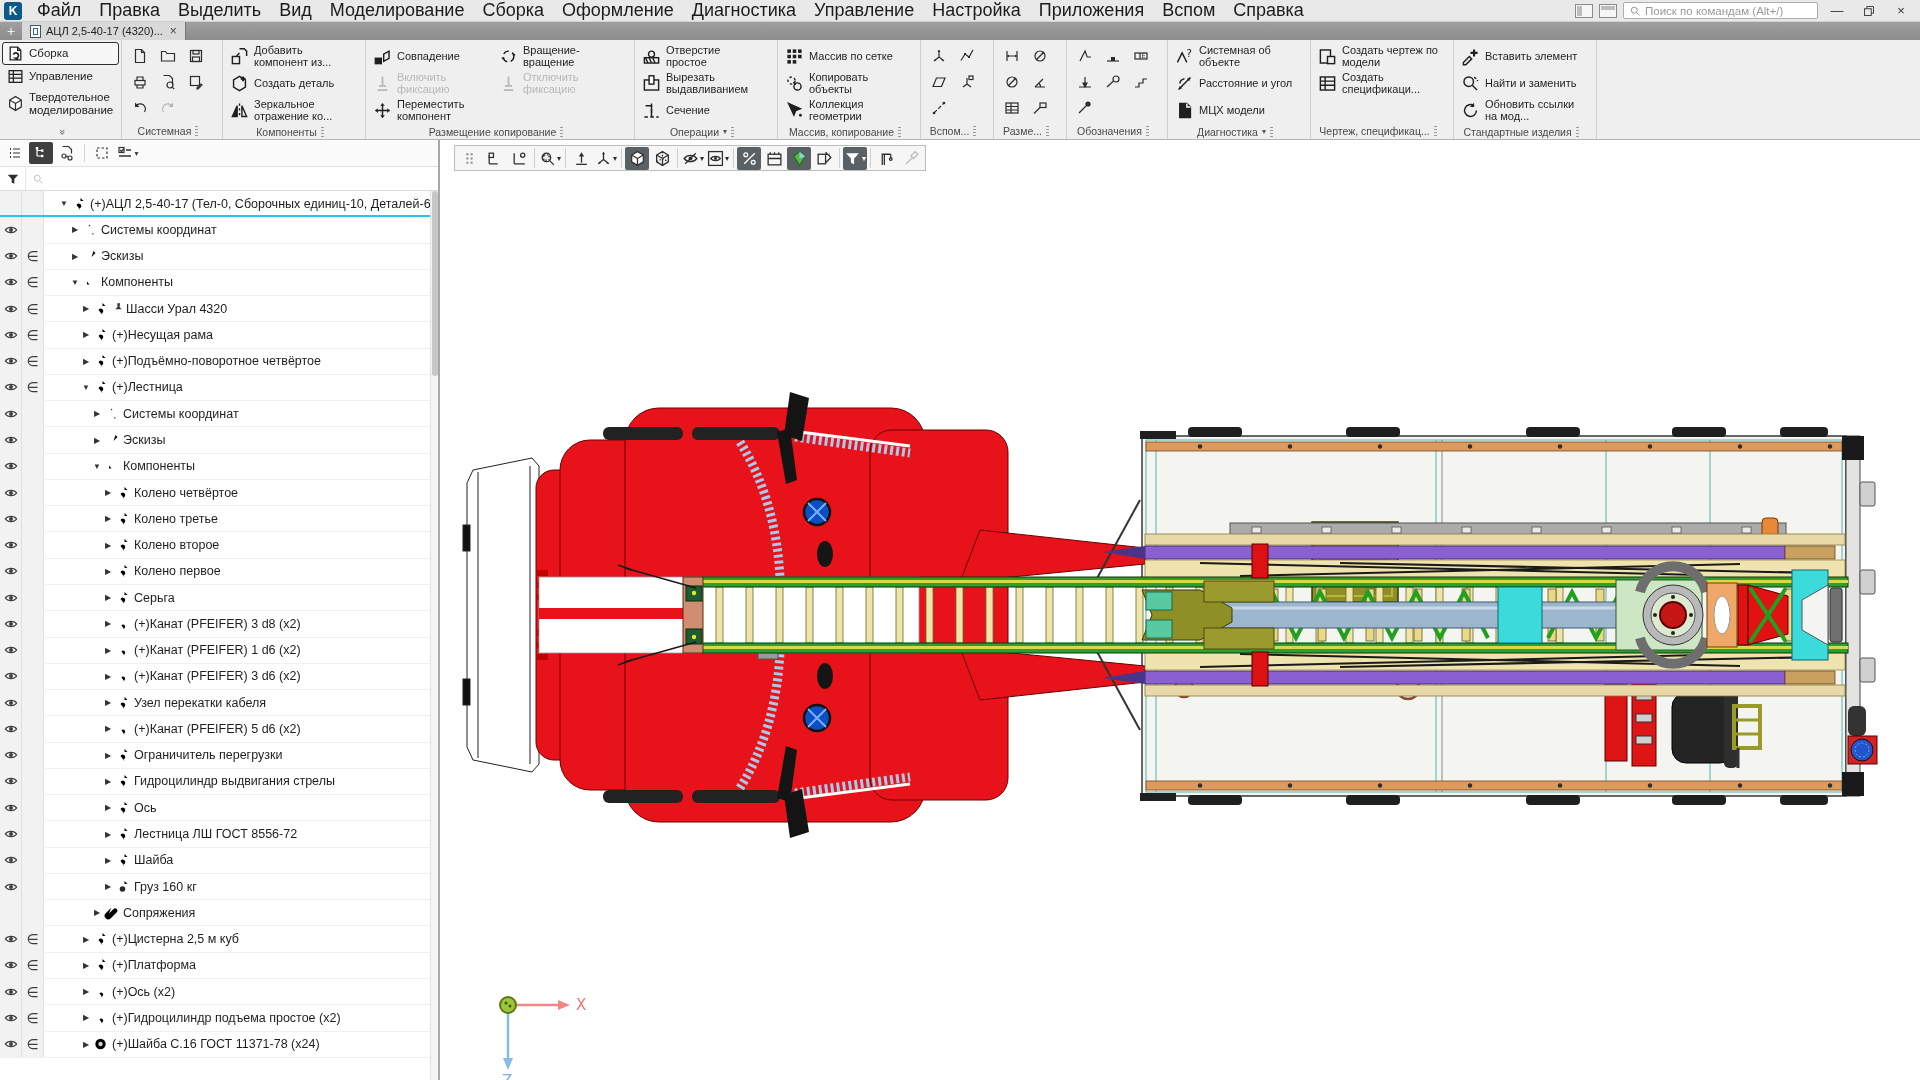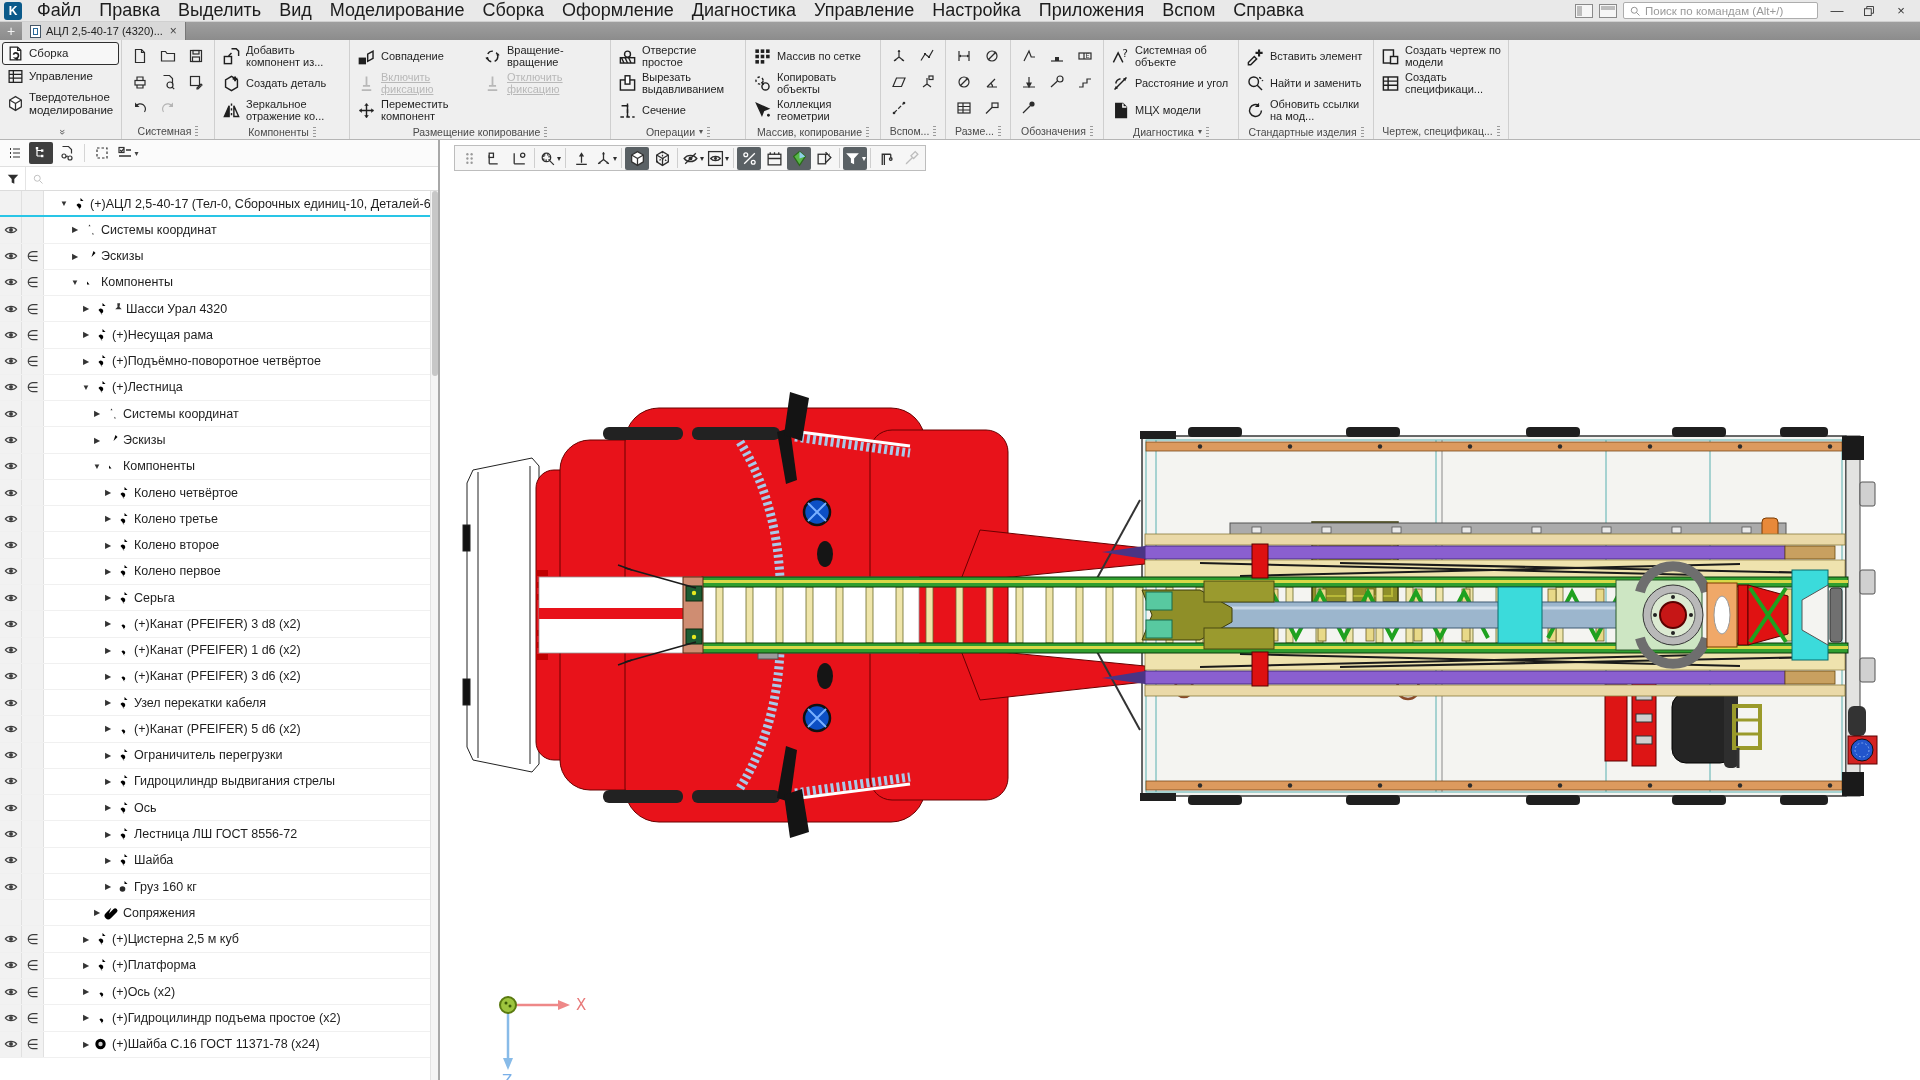--- a/index.html
+++ b/index.html
@@ -33,32 +33,32 @@
   .tab-close { color:#444; font-size:12px; margin-left:2px; }
 
   
   .ribbon { height:100px; background:#efefef; border-bottom:1px solid #b5b5b5; display:flex; }
   .modes { width:122px; border-right:1px solid #cfcfcf; display:flex; flex-direction:column; padding:2px 2px 0 2px; }
   .mode { display:flex; align-items:center; gap:5px; padding:2px 4px; font-size:11.5px; line-height:1.1; border:1.5px solid transparent; border-radius:3px; }
   .mode.active { border-color:#2f2f2f; background:#f7f7f7; }
   .mode .i { width:17px; height:17px; }
   .modes-collapse { margin-top:auto; text-align:center; color:#666; font-size:10px; height:14px; }
   .rgroups { display:flex; flex:1; }
-  .rgroup { border-right:1px solid #cfcfcf; display:flex; flex-direction:column; padding:3px 4px 0 4px; }
+  .rgroup { border-right:1px solid #cfcfcf; display:flex; flex-direction:column; padding:3px 12px 0 4px; }
   .rgroup-body { flex:1; display:flex; align-items:flex-start; }
   .rgroup-footer { height:17px; display:flex; align-items:center; justify-content:center; gap:4px; font-size:10.5px; color:#4a4a4a; }
   .ghandle { width:3px; height:10px; background-image:repeating-linear-gradient(to bottom,#9a9a9a 0 1px,transparent 1px 3px); }
   .gdrop { font-size:8px; color:#555; }
   .icon-grid { display:grid; grid-auto-rows:26px; align-items:center; justify-items:center; }
   .icon-btn { width:26px; height:24px; display:flex; align-items:center; justify-content:center; border-radius:2px; color:#2c2c2c; }
   .icon-btn.disabled { color:#b5b5b5; }
   .bigcol { display:flex; flex-direction:column; }
   .big-btn { display:flex; align-items:center; gap:5px; height:27px; padding:0 3px; font-size:11px; line-height:1.05; color:#1f1f1f; border-radius:2px; }
   .big-btn .i { width:19px; height:19px; }
-  .big-btn.disabled { color:#b8b8b8;text-decoration:underline; }
+  .big-btn.disabled { color:#b8b8b8; }
   .big2 { display:grid; grid-template-rows:repeat(3,27px); grid-auto-flow:column; }
 
   
   .main { position:relative; height:940px; display:flex; }
   .tree-panel { width:440px; background:#fff; border-right:2px solid #a8a8a8; display:flex; flex-direction:column; }
   .tree-header { height:22px; background:#e9e9e9; display:flex; align-items:center; padding-left:6px; font-size:12px; color:#222; border-bottom:1px solid #cfcfcf; }
   .tree-gear { margin-left:auto; width:20px; height:20px; border:1px solid #9a9a9a; background:#f2f2f2; display:flex; align-items:center; justify-content:center; color:#444; }
   .tree-toolbar { height:27px; display:flex; align-items:center; gap:2px; padding-left:3px; border-bottom:1px solid #e0e0e0; background:#fbfbfb; }
   .tt-btn { width:24px; height:22px; display:flex; align-items:center; justify-content:center; color:#333; border-radius:2px; }
   .tt-btn.active { background:#3f3f3f; color:#fff; }
@@ -548,68 +548,68 @@
           <span>Диагностика</span>
           <span class="gdrop">▾</span>
           <span class="ghandle"></span>
         </div>
       </div>
       <div class="rgroup">
         <div class="rgroup-body">
           <div class="bigcol">
             <div class="big-btn">
               <svg class="i " viewBox="0 0 16 16">
-                <path d="M2 13l5-5 2 2-5 5H2z"></path>
-                <path d="M11 2v6M8 5h6" stroke-width="1.8"></path>
-              </svg>
-              <span style="max-width:96px">Вставить элемент</span>
-            </div>
-            <div class="big-btn">
-              <svg class="i " viewBox="0 0 16 16">
-                <circle cx="6.5" cy="6.5" r="4"></circle>
-                <path d="M9.5 9.5l4 4"></path>
-                <path d="M11 3a4 4 0 0 1 3 3" stroke-dasharray="2 1.5"></path>
-              </svg>
-              <span style="max-width:96px">Найти и заменить</span>
-            </div>
-            <div class="big-btn">
-              <svg class="i " viewBox="0 0 16 16">
-                <path d="M13 8a5 5 0 1 1-2-4"></path>
-                <path d="M11 1.5V5h-3.5" fill="currentColor" stroke="none"></path>
-              </svg>
-              <span style="max-width:96px">Обновить ссылки на мод...</span>
+                <rect x="2" y="2.5" width="8.5" height="11"></rect>
+                <rect x="8" y="8" width="6" height="6" fill="#efefef"></rect>
+              </svg>
+              <span style="max-width:96px">Создать чертеж по модели</span>
+            </div>
+            <div class="big-btn">
+              <svg class="i " viewBox="0 0 16 16">
+                <rect x="2" y="2.5" width="12" height="11"></rect>
+                <path d="M2 6h12M2 9.5h12M6 2.5v11"></path>
+              </svg>
+              <span style="max-width:96px">Создать спецификаци...</span>
             </div>
           </div>
         </div>
         <div class="rgroup-footer">
-          <span>Стандартные изделия</span>
+          <span>Чертеж, спецификац...</span>
           <span class="ghandle"></span>
         </div>
       </div>
       <div class="rgroup">
         <div class="rgroup-body">
           <div class="bigcol">
             <div class="big-btn">
               <svg class="i " viewBox="0 0 16 16">
-                <rect x="2" y="2.5" width="8.5" height="11"></rect>
-                <rect x="8" y="8" width="6" height="6" fill="#efefef"></rect>
-              </svg>
-              <span style="max-width:96px">Создать чертеж по модели</span>
-            </div>
-            <div class="big-btn">
-              <svg class="i " viewBox="0 0 16 16">
-                <rect x="2" y="2.5" width="12" height="11"></rect>
-                <path d="M2 6h12M2 9.5h12M6 2.5v11"></path>
-              </svg>
-              <span style="max-width:96px">Создать спецификаци...</span>
+                <path d="M2 13l5-5 2 2-5 5H2z"></path>
+                <path d="M11 2v6M8 5h6" stroke-width="1.8"></path>
+              </svg>
+              <span style="max-width:96px">Вставить элемент</span>
+            </div>
+            <div class="big-btn">
+              <svg class="i " viewBox="0 0 16 16">
+                <circle cx="6.5" cy="6.5" r="4"></circle>
+                <path d="M9.5 9.5l4 4"></path>
+                <path d="M11 3a4 4 0 0 1 3 3" stroke-dasharray="2 1.5"></path>
+              </svg>
+              <span style="max-width:96px">Найти и заменить</span>
+            </div>
+            <div class="big-btn">
+              <svg class="i " viewBox="0 0 16 16">
+                <path d="M13 8a5 5 0 1 1-2-4"></path>
+                <path d="M11 1.5V5h-3.5" fill="currentColor" stroke="none"></path>
+              </svg>
+              <span style="max-width:96px">Обновить ссылки на мод...</span>
             </div>
           </div>
         </div>
         <div class="rgroup-footer">
-          <span>Чертеж, спецификац...</span>
+          <span>Стандартные изделия</span>
           <span class="ghandle"></span>
         </div>
       </div>
     </div>
 </div>
 
 <div class="main">
 
   <div class="tree-panel">
     <div class="tree-toolbar" id="tree-toolbar">

